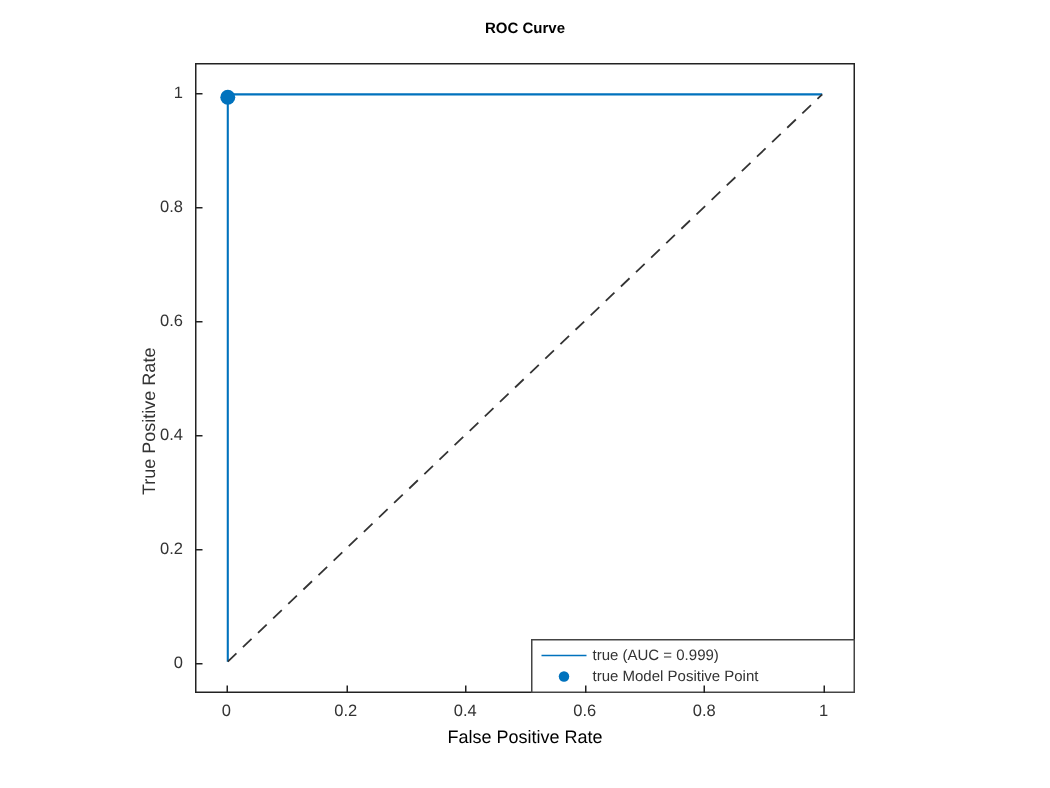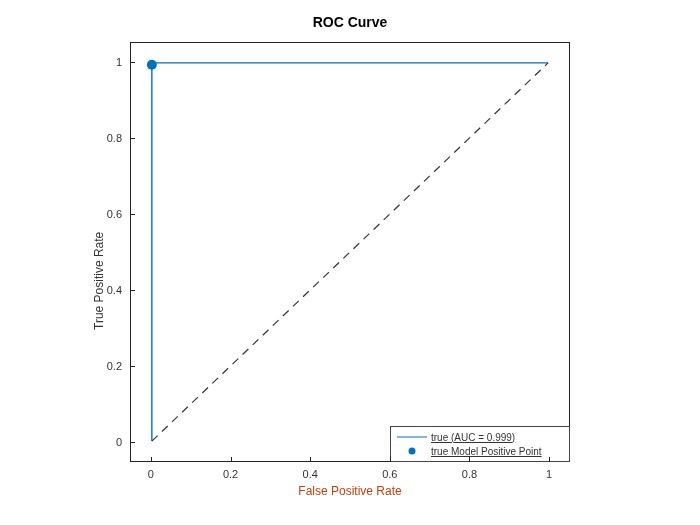--- a/index.html
+++ b/index.html
@@ -15,21 +15,21 @@
     position: relative;
     width: 700px;
     height: 525px;
     background: #ffffff;
   }
   .title {
     position: absolute;
     width: 100%;
     text-align: center;
     top: 14px;
-    font-size: 14px;
+    font-size: 10px;
     font-weight: bold;
     color: #000;
   }
   .axes {
     position: absolute;
     left: 130px;
     top: 42px;
     width: 440px;
     height: 420px;
     background: #ffffff;
@@ -56,21 +56,21 @@
     font-size: 11px;
     color: #333;
     transform: translate(-100%, -50%);
     text-align: right;
   }
   .xlabel {
     position: absolute;
     width: 440px;
     text-align: center;
     font-size: 12px;
-    color: #c2410c;
+    color: #000000;
   }
   .ylabel {
     position: absolute;
     font-size: 12px;
     color: #333;
     transform: rotate(-90deg);
     transform-origin: left top;
   }
   .svg-plot {
     position: absolute;
@@ -134,21 +134,21 @@
         <path d="M20.90909090909091,400 L20.90909090909091,21.90000000000009 L20.90909090909091,20.000000000000057 L419.09090909090907,20.000000000000057" fill="none" stroke="#0072BD" stroke-width="1.4"></path>
         <circle cx="20.90909090909091" cy="21.90000000000009" r="5" fill="#0072BD"></circle>
         <path d="M20.90909090909091,400 L419.09090909090907,20.000000000000057" fill="none" stroke="#333333" stroke-width="1.2" stroke-dasharray="8 6"></path>
       </svg>
   </div>
 
   <div class="ylabel" style="left:92px; top:330px;">True Positive Rate</div>
 
   <div class="xlabel" style="left:130px; top:484px;">False Positive Rate</div>
 
-  <div class="legend" id="legend" style="right:130px; bottom:63px; width:180px;text-decoration:underline;">
+  <div class="legend" id="legend" style="right:130px; bottom:63px; width:216px;">
       <div class="legend-row" style="--series-color: #0072BD;">
         <span class="legend-swatch">
           <span class="legend-line"></span>
         </span>
         <span>true (AUC = 0.999)</span>
       </div>
       <div class="legend-row" style="--series-color: #0072BD;">
         <span class="legend-swatch">
           <span class="legend-dot"></span>
         </span>

